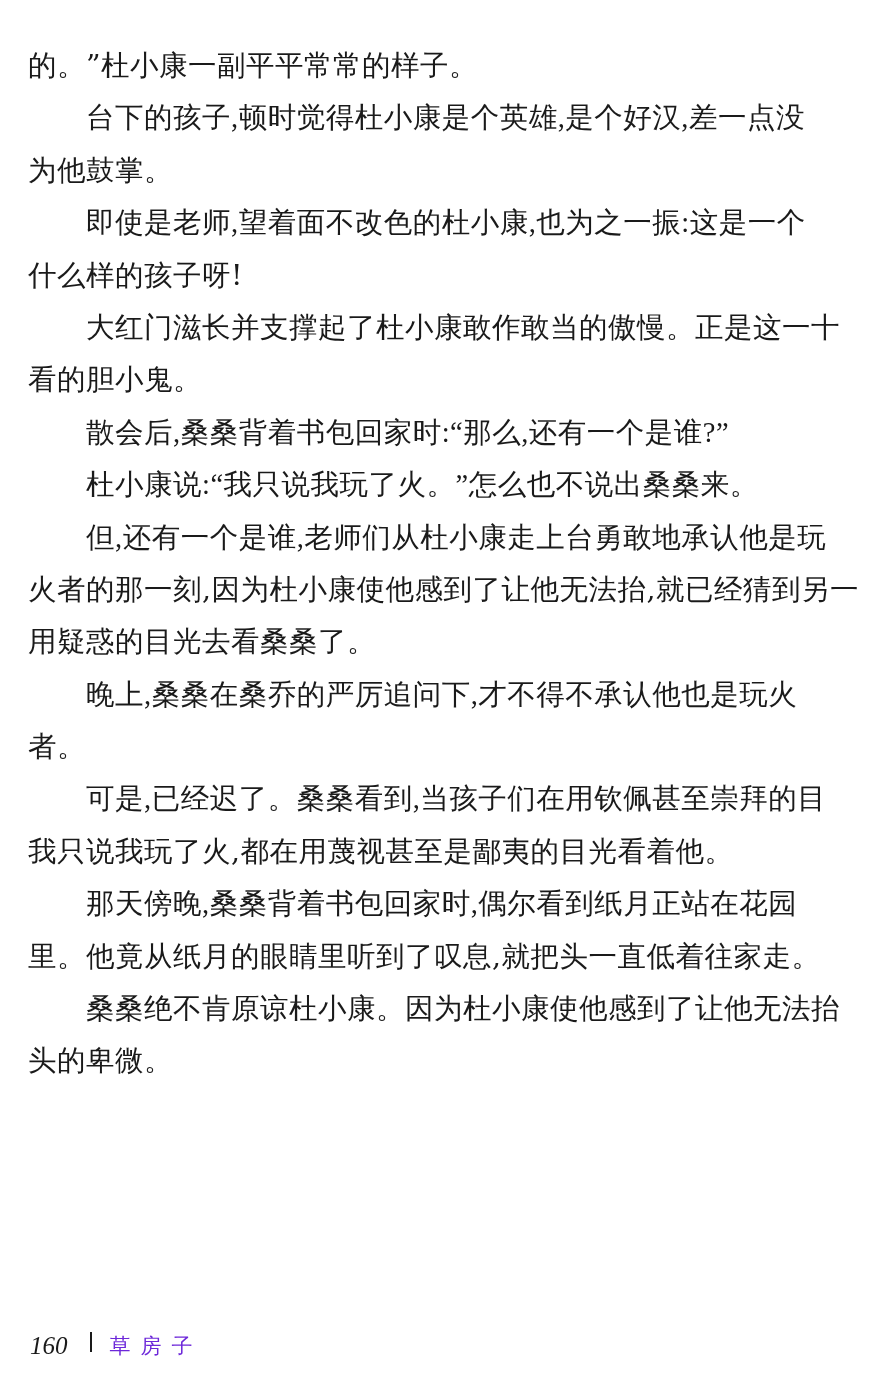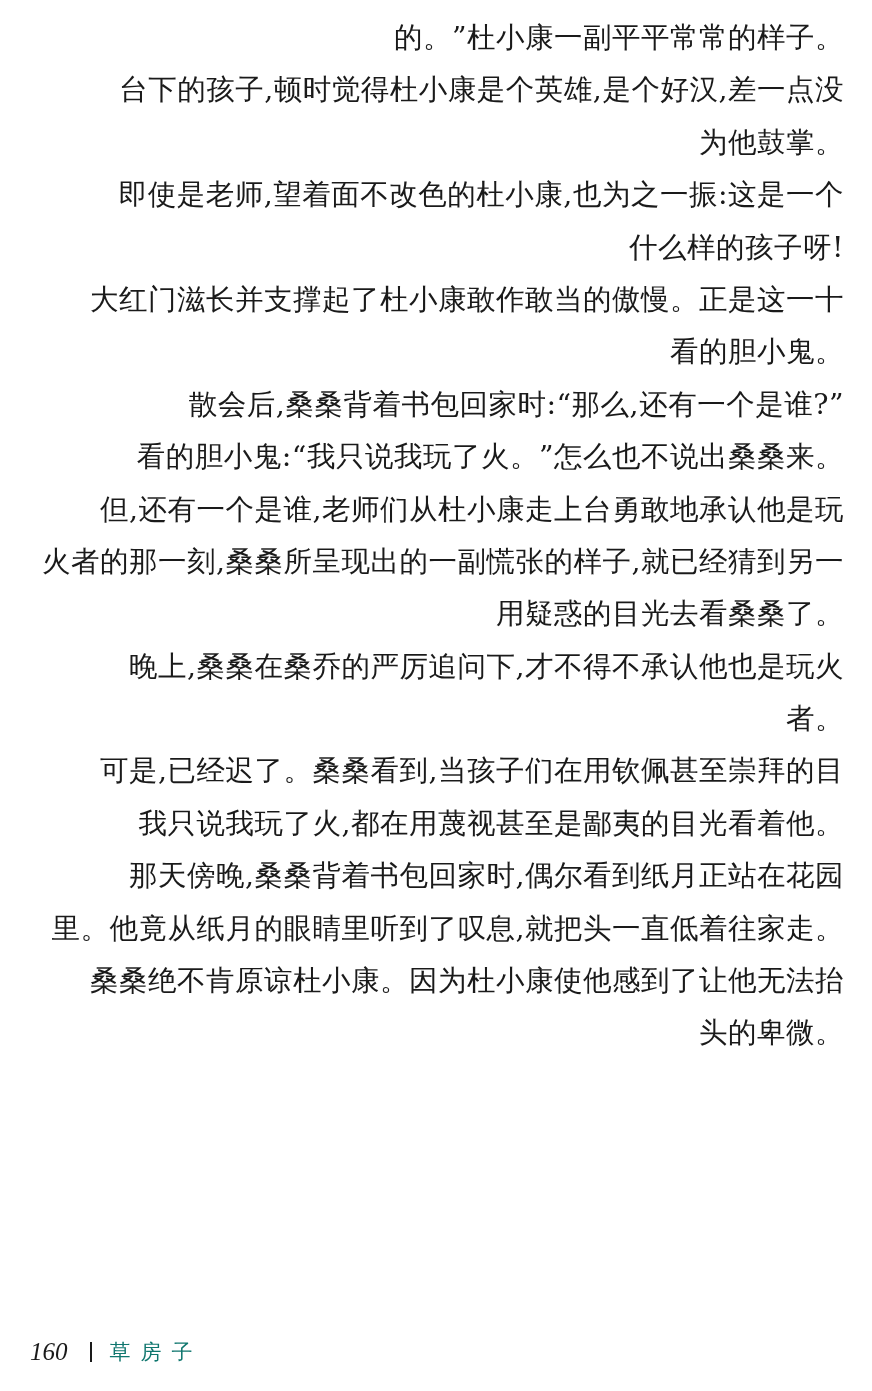--- a/index.html
+++ b/index.html
@@ -11,78 +11,78 @@
       width: 872px;
       height: 1391px;
       position: relative;
       overflow: hidden;
       color: #1a1a1a;
       font-family: "DejaVu Serif", "Liberation Serif", serif;
     }
     .page {
       position: absolute;
       left: 28px;
-      top: 12px;
+      top: 40px;
       width: 816px;
-      text-align: right;
     }
     .line {
       height: 52.4px;
       line-height: 52.4px;
       font-size: 28.5px;
       white-space: nowrap;
       letter-spacing: 0.5px;
     }
     .line.indent {
       padding-left: 58px;
+      font-family: Liberation Serif, serif;
     }
     .footer {
       position: absolute;
       left: 30px;
       top: 1332px;
       height: 40px;
       display: flex;
-      align-items: center;
+      align-items: flex-start;
       font-size: 22px;
     }
     .page-number {
       font-family: "Liberation Serif", serif;
       font-style: italic;
       font-size: 25px;
       color: #1a1a1a;
     }
     .footer-divider {
       display: inline-block;
       width: 2px;
       height: 20px;
       background: #1a1a1a;
       margin: 0 18px 0 22px;
     }
     .book-title {
       font-family: "DejaVu Sans", sans-serif;
       font-size: 21px;
       letter-spacing: 10px;
-      color: #0f766e;
+      color: #6d28d9;
     }
   </style>
 </head>
 <body>
 
 <div class="page">
   <div class="line">的。”杜小康一副平平常常的样子。</div>
   <div class="line indent">台下的孩子,顿时觉得杜小康是个英雄,是个好汉,差一点没</div>
   <div class="line">为他鼓掌。</div>
   <div class="line indent">即使是老师,望着面不改色的杜小康,也为之一振:这是一个</div>
   <div class="line">什么样的孩子呀!</div>
   <div class="line indent">大红门滋长并支撑起了杜小康敢作敢当的傲慢。正是这一十</div>
   <div class="line">看的胆小鬼。</div>
   <div class="line indent">散会后,桑桑背着书包回家时:“那么,还有一个是谁?”</div>
-  <div class="line indent">看的胆小鬼:“我只说我玩了火。”怎么也不说出桑桑来。</div>
+  <div class="line indent">杜小康说:“我只说我玩了火。”怎么也不说出桑桑来。</div>
   <div class="line indent">但,还有一个是谁,老师们从杜小康走上台勇敢地承认他是玩</div>
-  <div class="line">火者的那一刻,桑桑所呈现出的一副慌张的样子,就已经猜到另一</div>
+  <div class="line">火者的那一刻,因为杜小康使他感到了让他无法抬,就已经猜到另一</div>
   <div class="line">用疑惑的目光去看桑桑了。</div>
   <div class="line indent">晚上,桑桑在桑乔的严厉追问下,才不得不承认他也是玩火</div>
   <div class="line">者。</div>
   <div class="line indent">可是,已经迟了。桑桑看到,当孩子们在用钦佩甚至崇拜的目</div>
   <div class="line">我只说我玩了火,都在用蔑视甚至是鄙夷的目光看着他。</div>
   <div class="line indent">那天傍晚,桑桑背着书包回家时,偶尔看到纸月正站在花园</div>
   <div class="line">里。他竟从纸月的眼睛里听到了叹息,就把头一直低着往家走。</div>
   <div class="line indent">桑桑绝不肯原谅杜小康。因为杜小康使他感到了让他无法抬</div>
   <div class="line">头的卑微。</div>
 </div>

